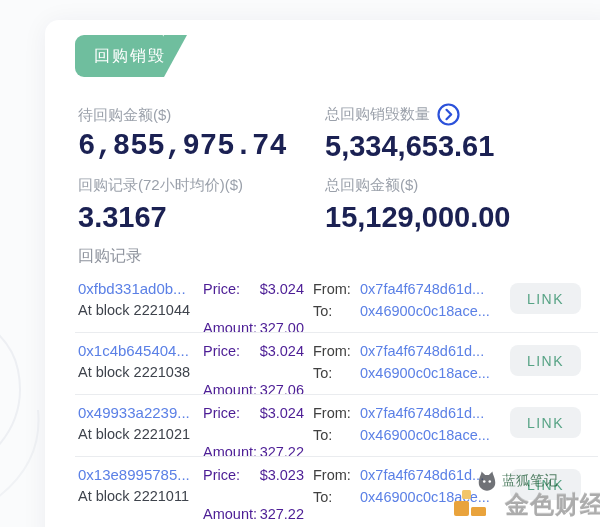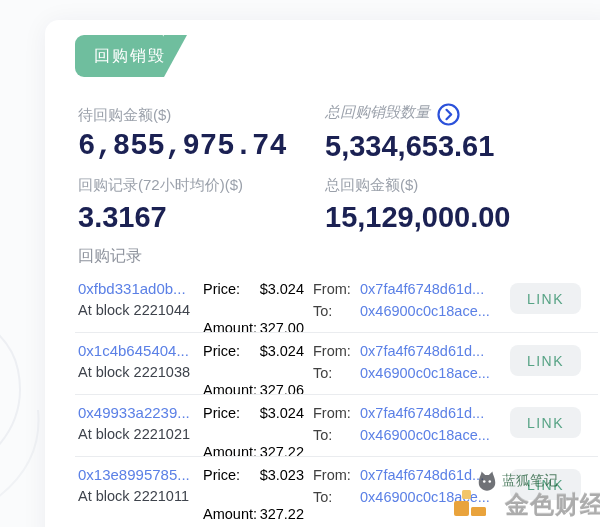--- a/index.html
+++ b/index.html
@@ -26,28 +26,28 @@
     position:absolute;left:89px;top:0;width:0;height:0;
     border-top:42px solid #6FBE9E;border-right:23px solid transparent;
   }
   .badge-label{
     position:absolute;left:19px;top:0;line-height:42px;white-space:nowrap;
     color:#ffffff;font-size:16px;letter-spacing:2px;
   }
   
   .stat-label{position:absolute;font-size:15px;color:#9BA1AB;white-space:nowrap;}
   .stat-value{position:absolute;font-size:29px;font-weight:700;color:#1B2153;white-space:nowrap;letter-spacing:0;}
-  .label-with-icon{display:flex;gap:7px;font-style:italic;}
+  .label-with-icon{display:flex;align-items:center;gap:7px;}
   .circle-chevron{display:block;cursor:pointer;}
   
   .records-title{position:absolute;left:78px;top:246px;font-size:16px;color:#8F949E;}
   .row{position:absolute;left:0;width:600px;height:62px;}
   .tx-hash{position:absolute;left:78px;top:5px;font-size:15px;color:#5B80E6;cursor:pointer;white-space:nowrap;}
   .tx-block{position:absolute;left:78px;top:27px;font-size:14.5px;color:#3E434C;white-space:nowrap;}
-  .kv{position:absolute;width:101px;display:flex;justify-content:space-between;font-size:14.5px;color:#000000;white-space:nowrap;}
+  .kv{position:absolute;width:101px;display:flex;justify-content:space-between;font-size:14.5px;color:#4c1d95;white-space:nowrap;}
   .kv-price{left:203px;top:6px;}
   .kv-amount{left:203px;top:28px;margin-top:17px;}
   .ft-label{position:absolute;left:313px;font-size:14.5px;color:#404040;}
   .ft-value{position:absolute;left:360px;font-size:14.5px;color:#5B80E6;cursor:pointer;white-space:nowrap;}
   .t-top{top:6px;} .t-bot{top:28px;}
   .link-btn{
     position:absolute;left:510px;top:8px;width:71px;height:31px;
     background:#EFF1F3;border:none;border-radius:8px;cursor:pointer;
     color:#57A385;font-size:14px;font-weight:500;letter-spacing:1.5px;
     font-family:inherit;display:flex;align-items:center;justify-content:center;

